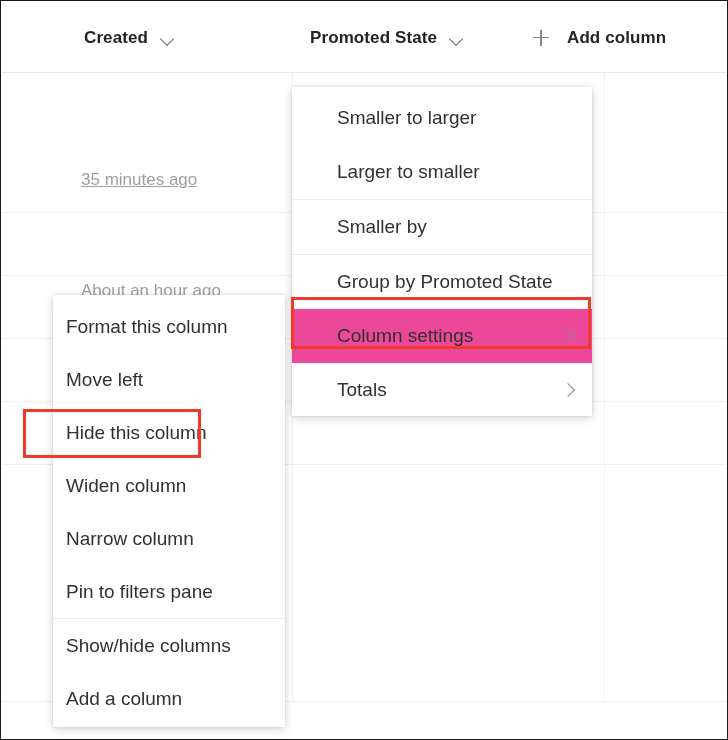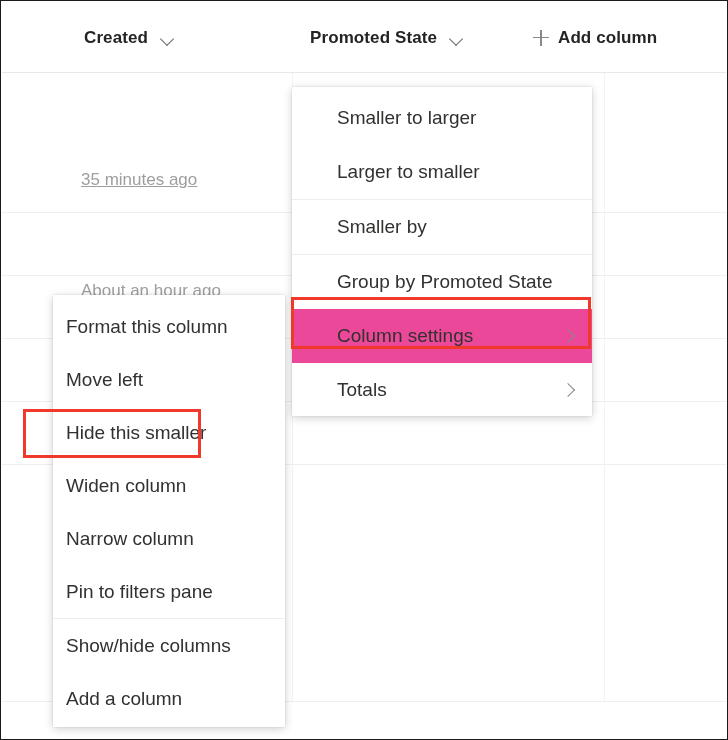--- a/index.html
+++ b/index.html
@@ -43,21 +43,21 @@
     font-weight: bold;
     color: #252423;
     letter-spacing: 0.1px;
     white-space: nowrap;
   }
   .col-head.created { left: 82px; }
   .col-head.promoted { left: 308px; }
   .col-head.addcol {
     left: 531px;
     font-weight: bold;
-    gap: 9px;
+    gap: 18px;
   }
   .chev-down {
     display: inline-block;
     width: 17px;
     height: 17px;
     position: relative;
     top: 1px;
   }
   .chev-down::before {
     content: "";
@@ -261,21 +261,21 @@
   </div>
 
   <div class="menu" id="menu-created">
     <div class="menu-item">
       <span class="label">Format this column</span>
     </div>
     <div class="menu-item">
       <span class="label">Move left</span>
     </div>
     <div class="menu-item">
-      <span class="label">Hide this smaller</span>
+      <span class="label">Hide this column</span>
     </div>
     <div class="menu-item">
       <span class="label">Widen column</span>
     </div>
     <div class="menu-item">
       <span class="label">Narrow column</span>
     </div>
     <div class="menu-item">
       <span class="label">Pin to filters pane</span>
     </div>

